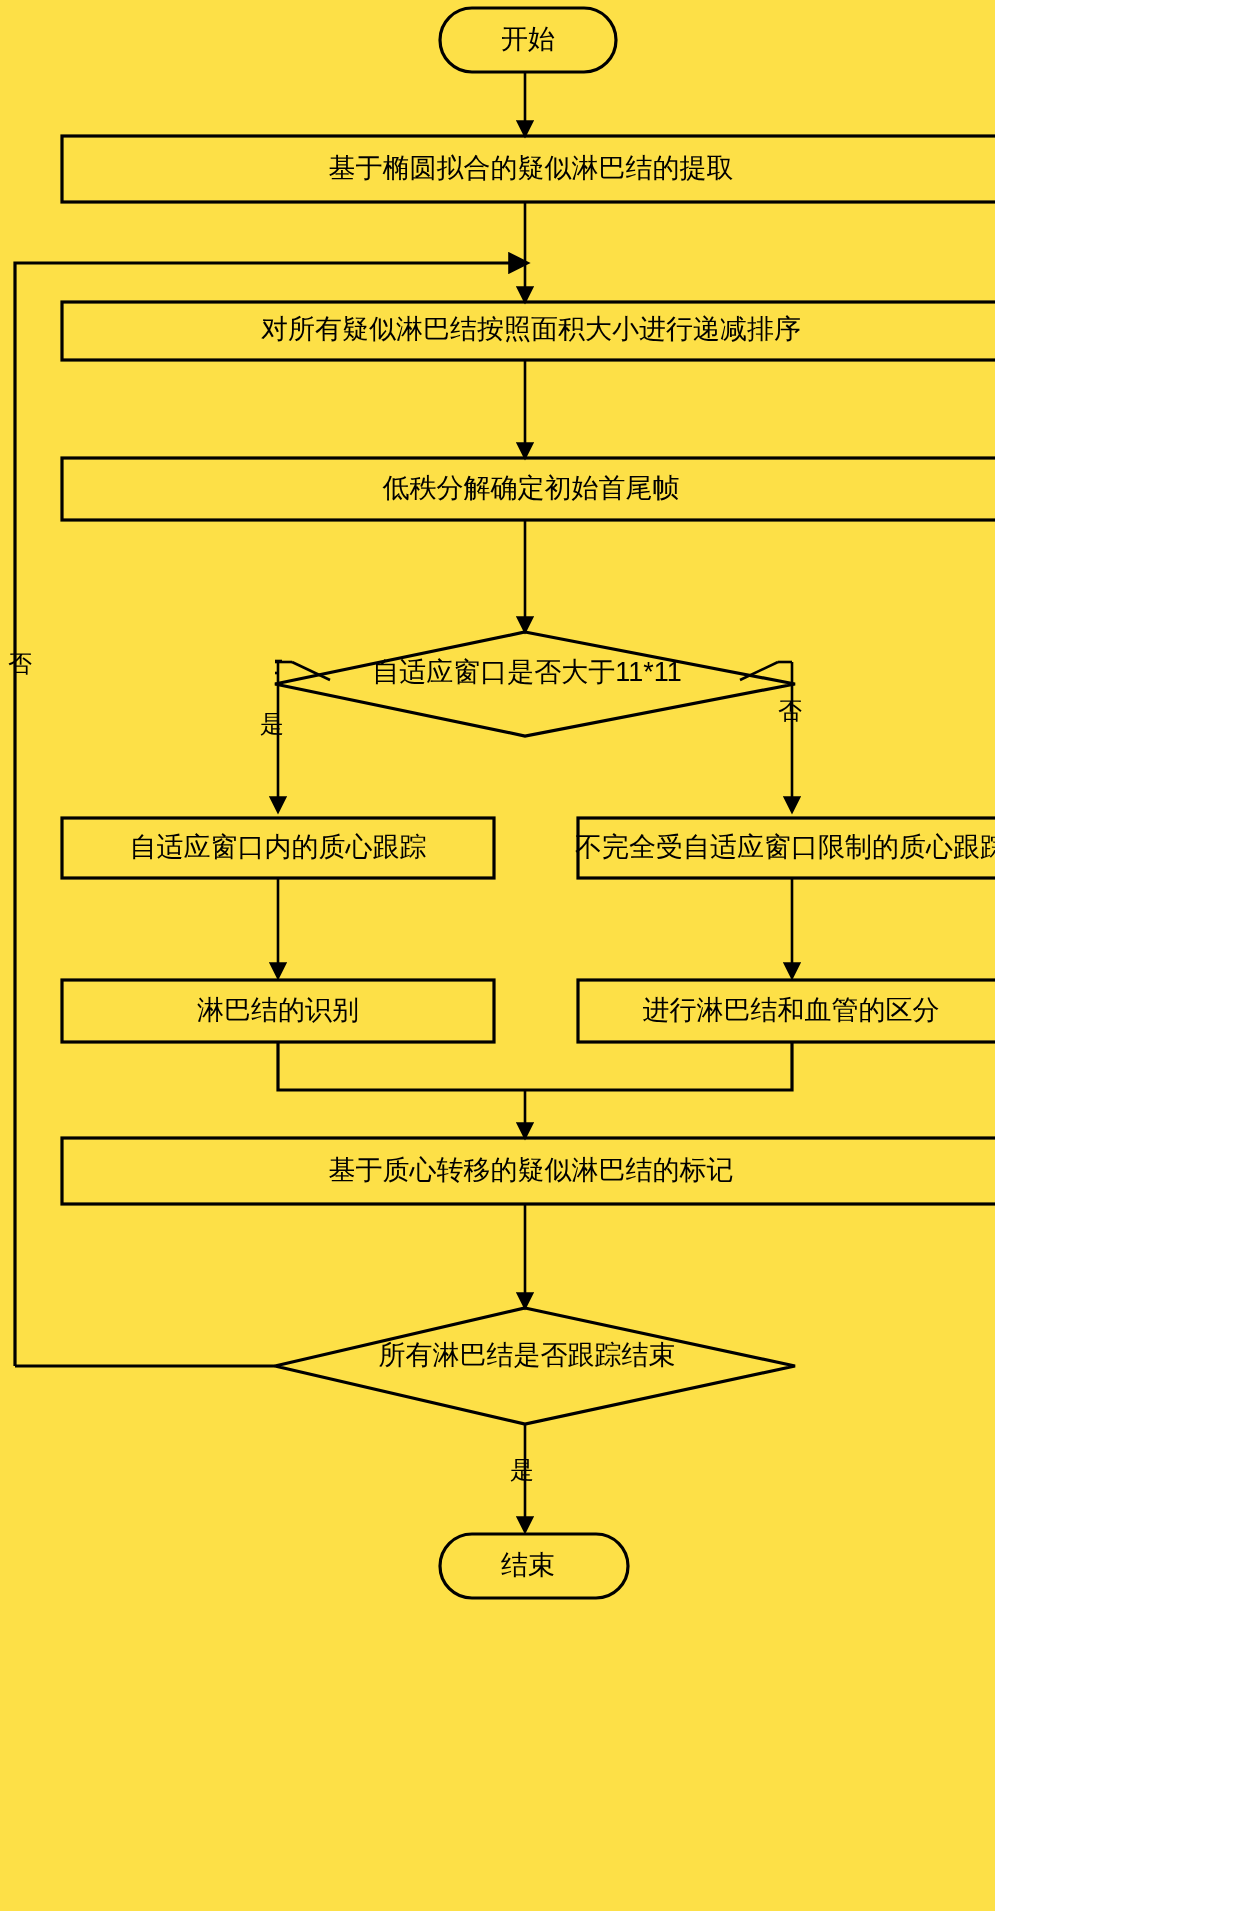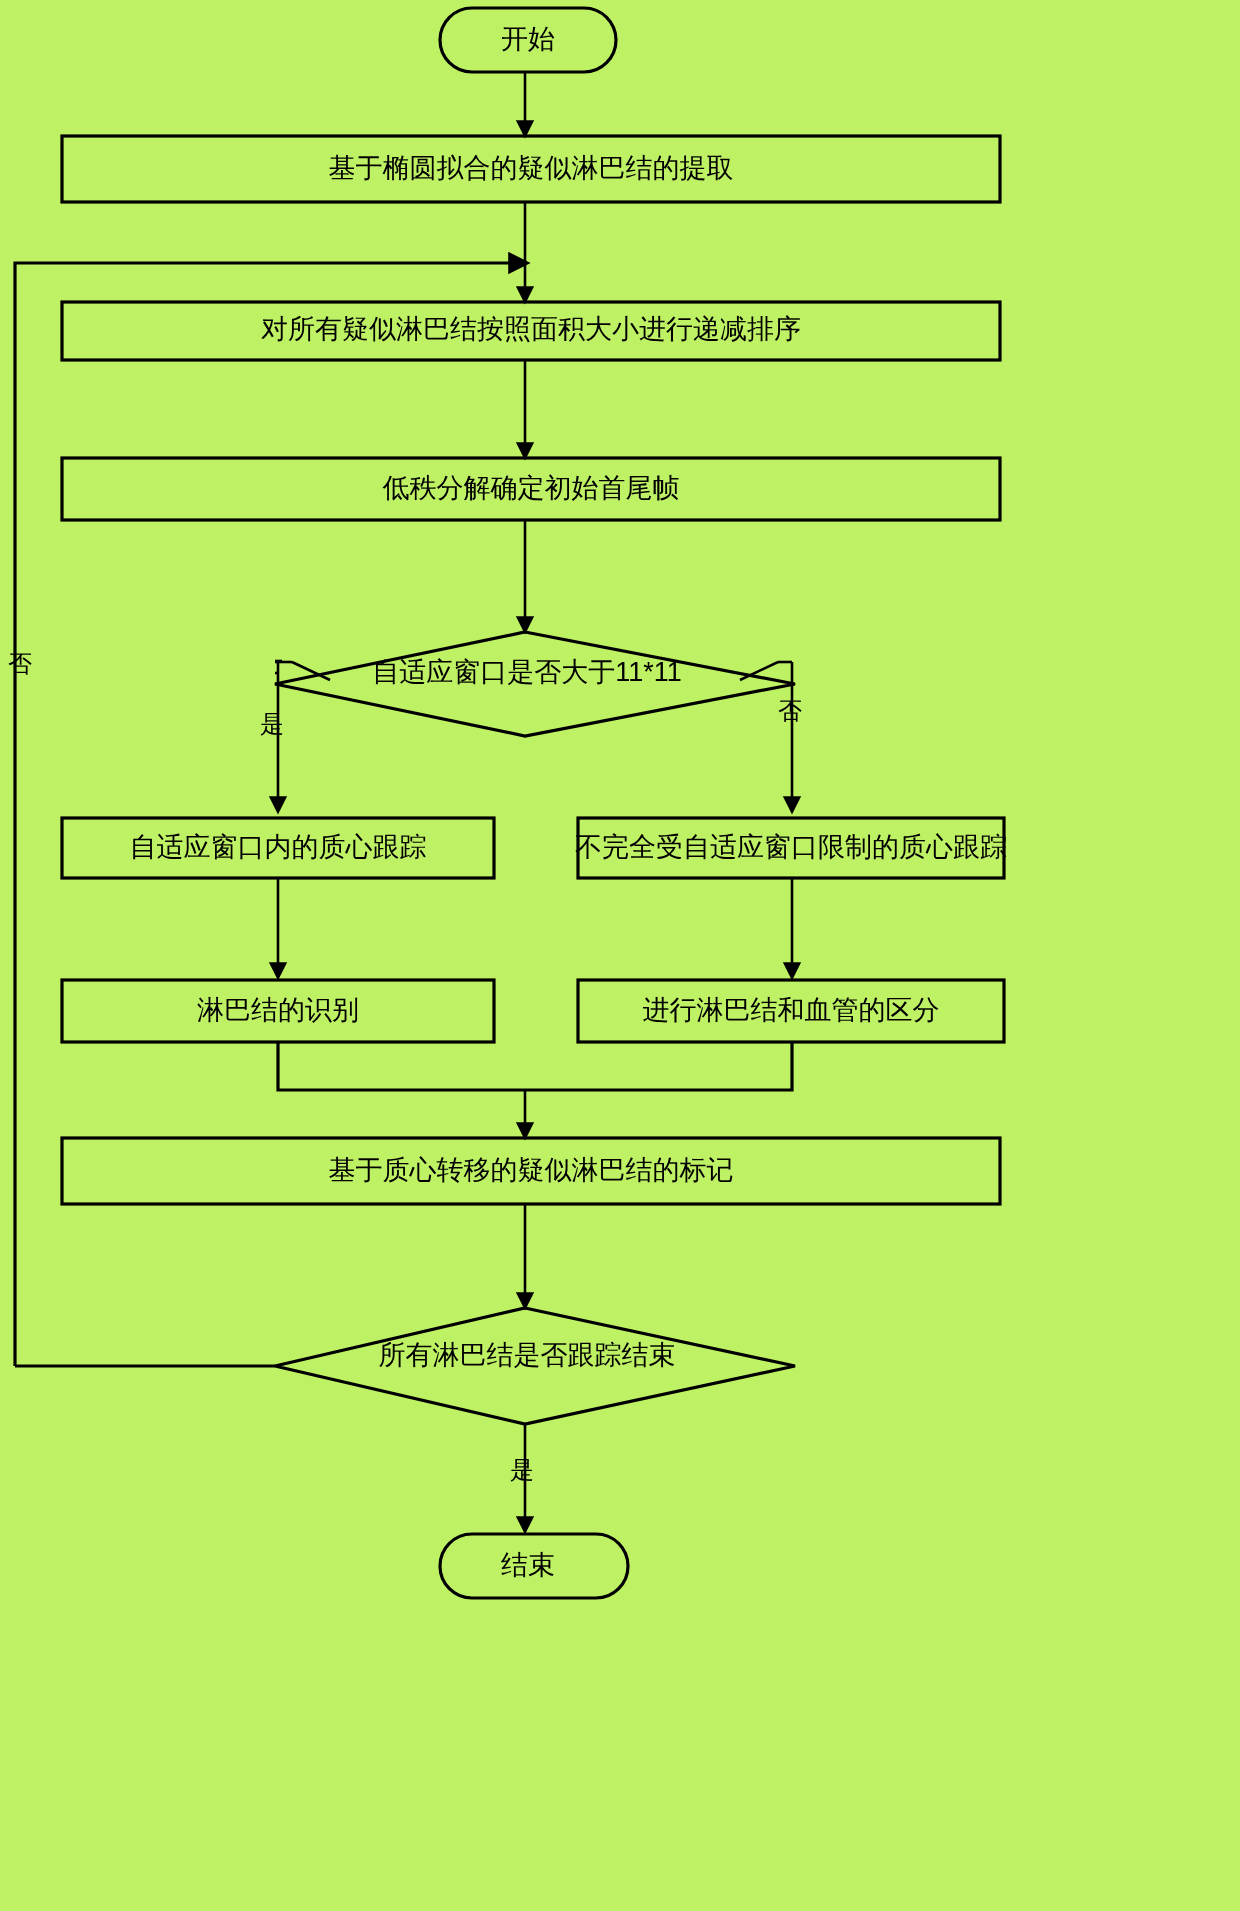--- a/index.html
+++ b/index.html
@@ -2,23 +2,23 @@
 <html><head>
 <meta charset="utf-8">
 <style>
   html, body {
     margin: 0;
     padding: 0;
     background: #ffffff;
   }
   #canvas {
     position: relative;
-    width: 1240px;
+    width: 995px;
     height: 1911px;
-    background: #bef264;
+    background: #fde047;
     font-family: "Liberation Sans", "DejaVu Sans", sans-serif;
     overflow: hidden;
   }
   svg#flow {
     position: absolute;
     left: 0;
     top: 0;
     width: 1240px;
     height: 1911px;
   }

